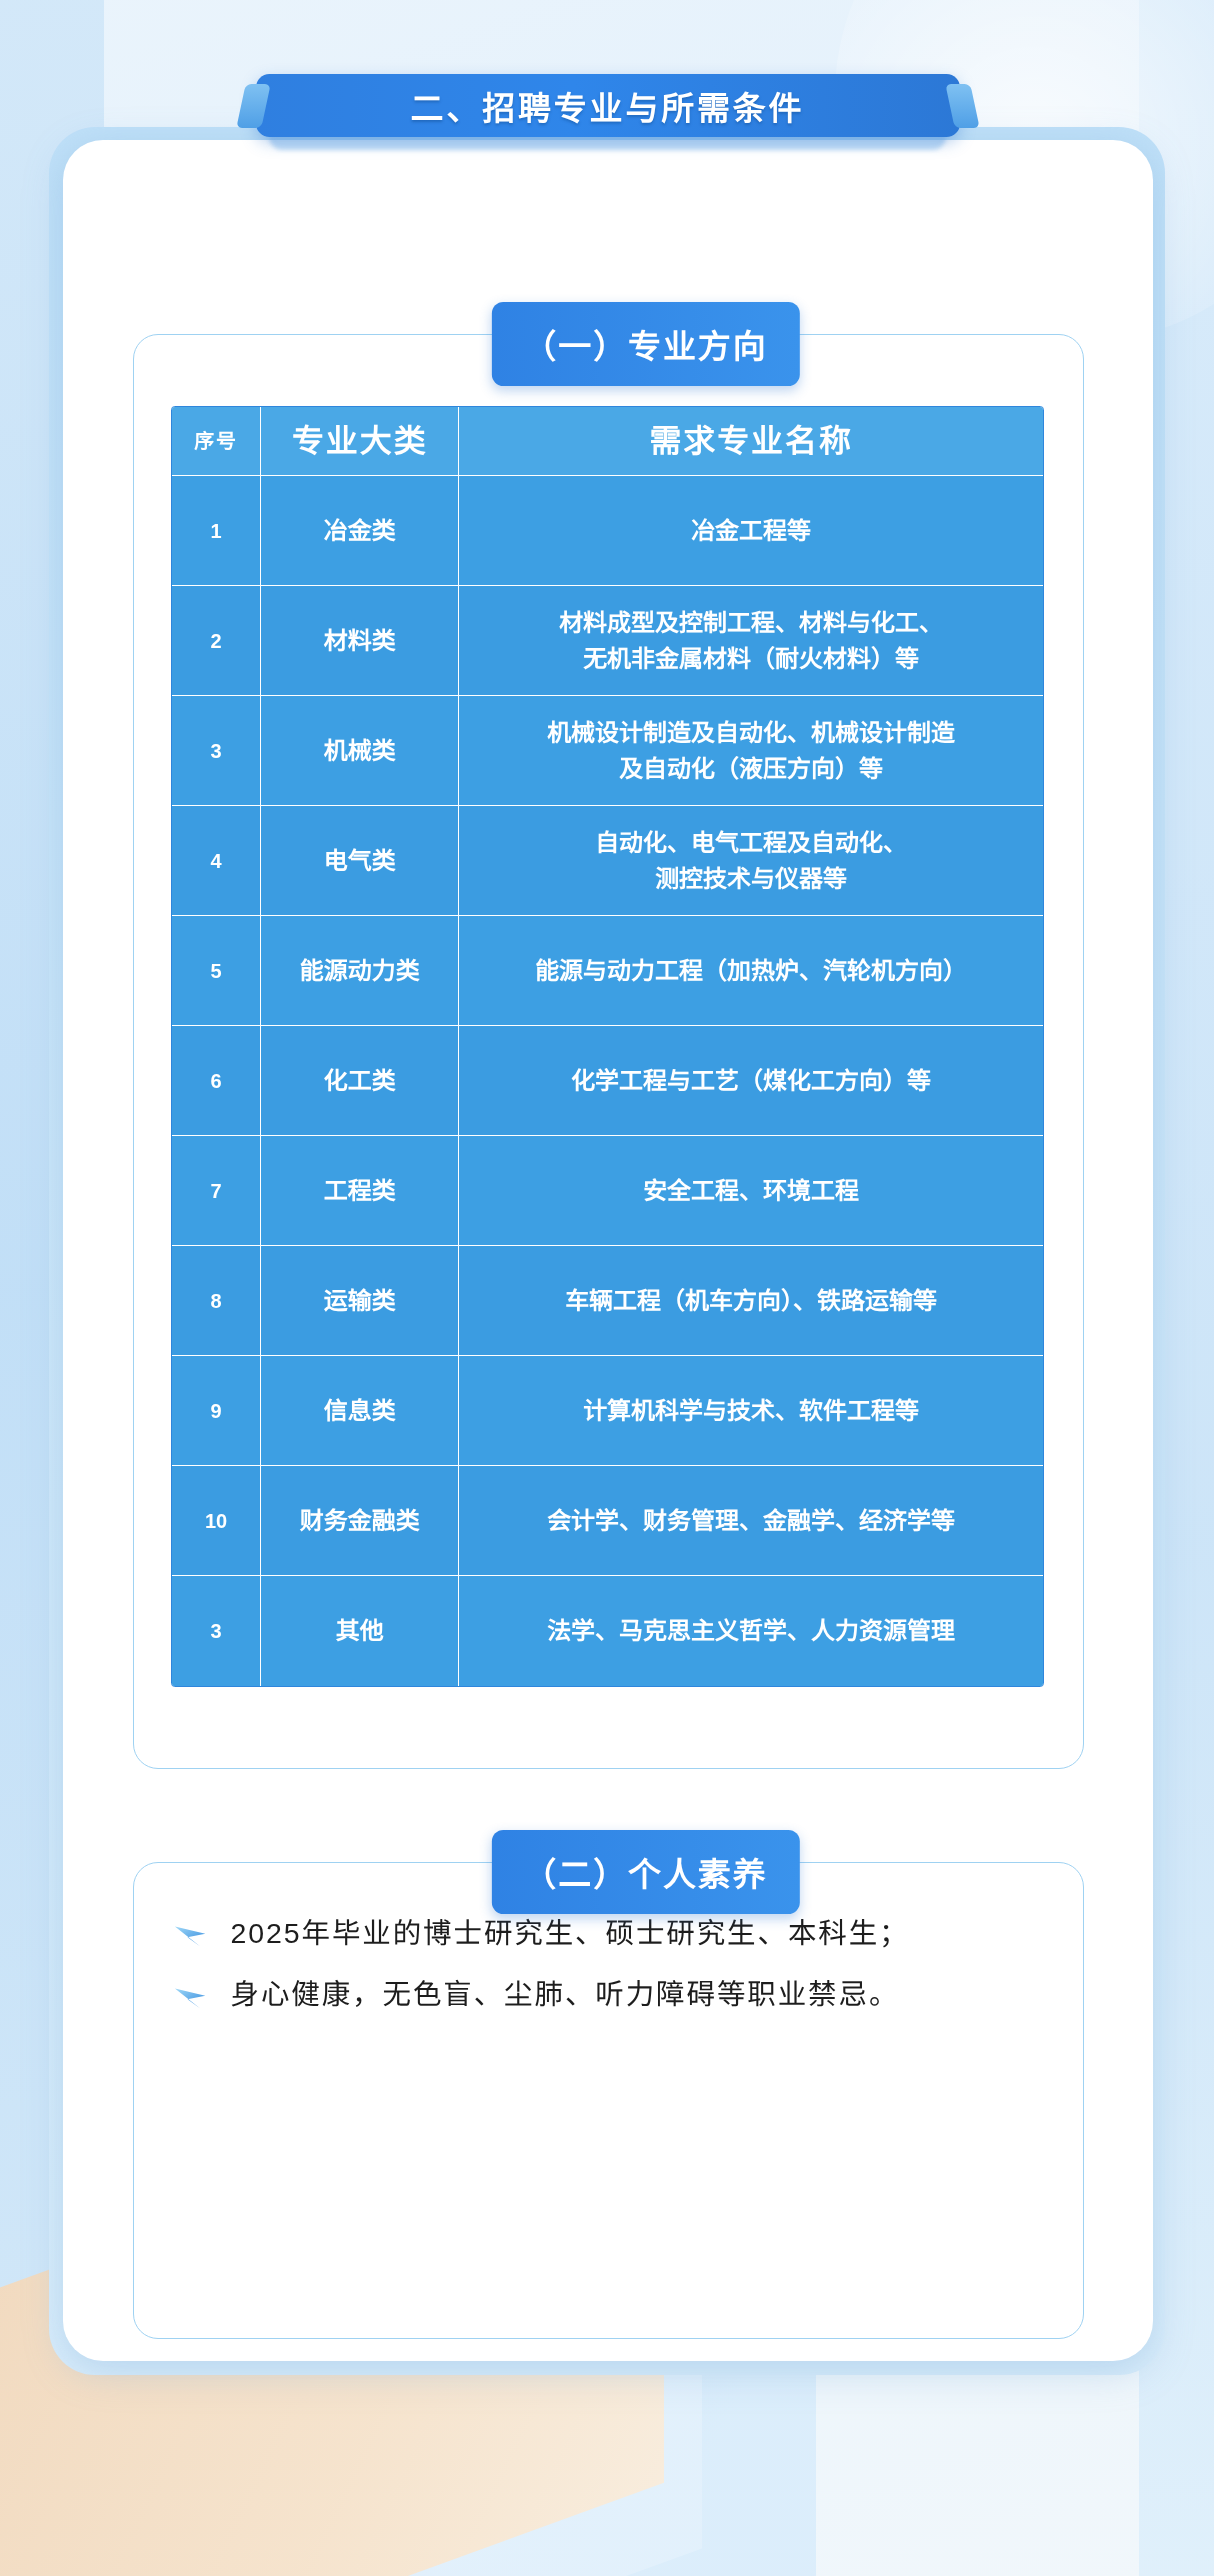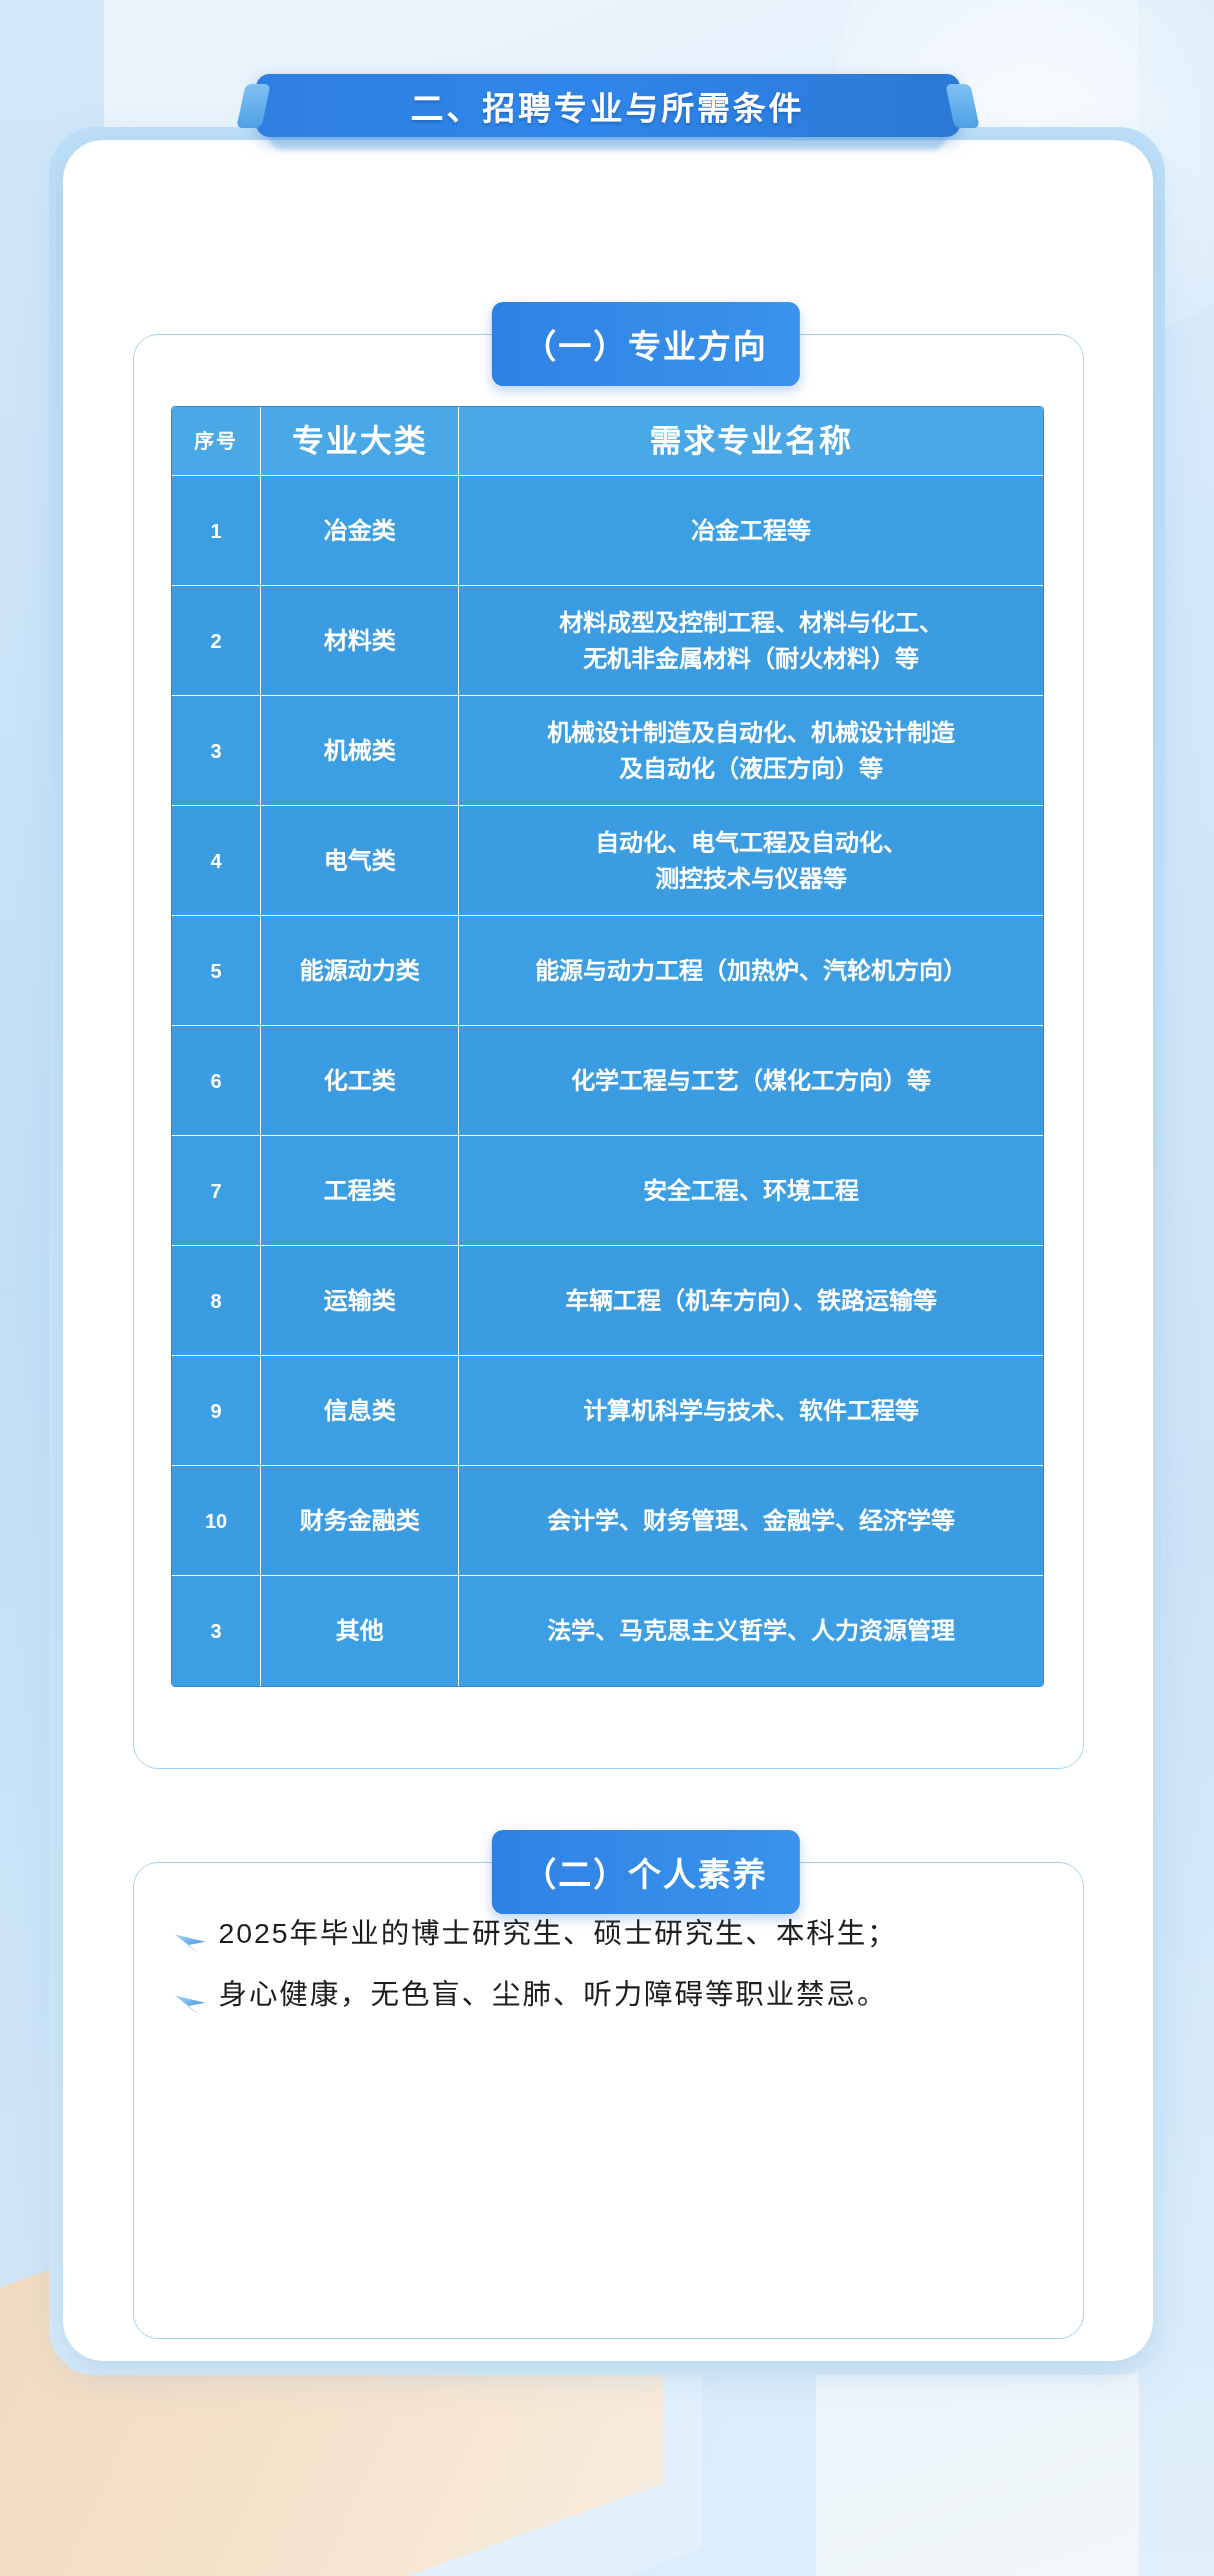--- a/index.html
+++ b/index.html
@@ -217,22 +217,23 @@
   
   .quality-list {
     position: absolute;
     left: 152px;
     top: 1910px;
     width: 911px;
     z-index: 7;
   }
   .q-item {
     display: flex;
-    align-items: flex-end;
+    align-items: center;
     margin-bottom: 15px;
+    gap: 12px;
   }
   .q-icon {
     flex: 0 0 auto;
     margin: 5.7px 9.5px 0 21px;
     width: 36px; height: 25px;
   }
   .q-text {
     color: #1d1d1d;
     font-size: 28.5px;
     line-height: 1.62;

